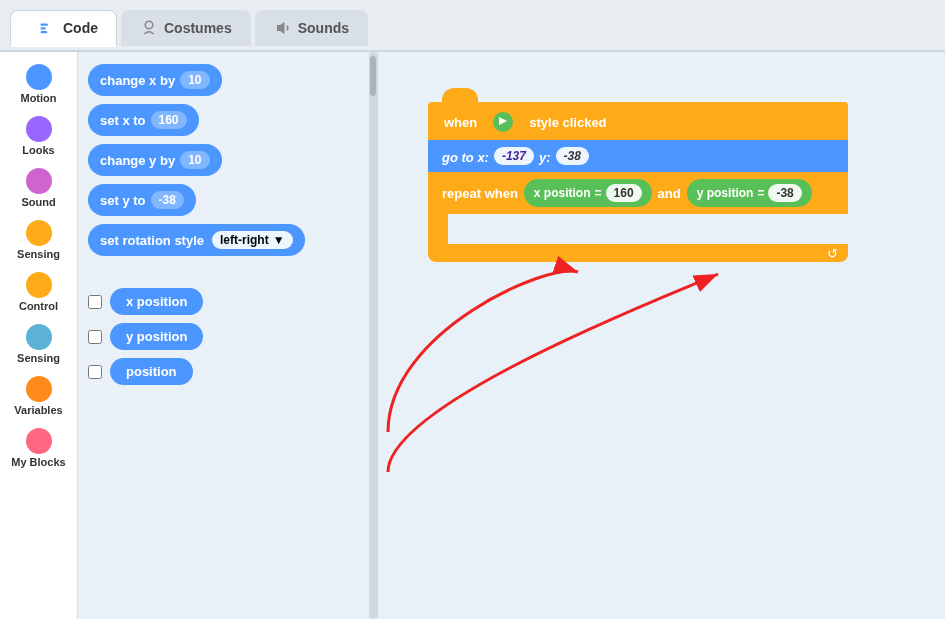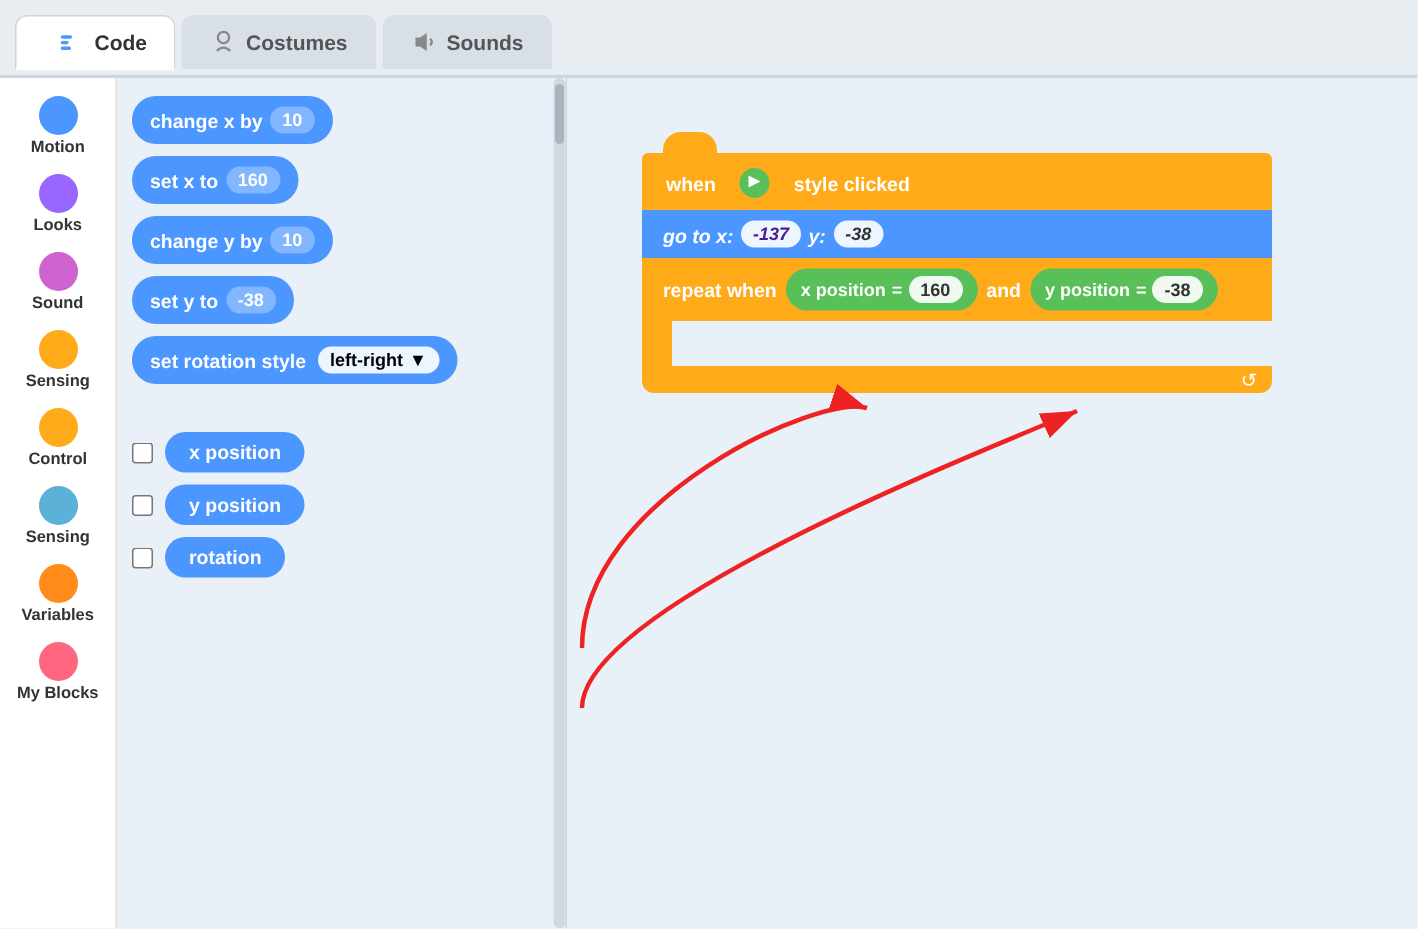--- a/index.html
+++ b/index.html
@@ -249,21 +249,21 @@
     <div class="block-row">
       <input type="checkbox" class="checkbox-sm" style="">
       <div class="block block-blue" style="padding:6px 16px;">
         <span>y position</span>
       </div>
     </div>
 
     <div class="block-row">
       <input type="checkbox" class="checkbox-sm" style="">
       <div class="block block-blue" style="padding:6px 16px;">
-        <span>rotation</span>
+        <span>position</span>
       </div>
     </div>
 
     <div class="scrollbar-area">
       <div class="scroll-thumb"></div>
     </div>
   </div>
 
   <div class="canvas">
 

